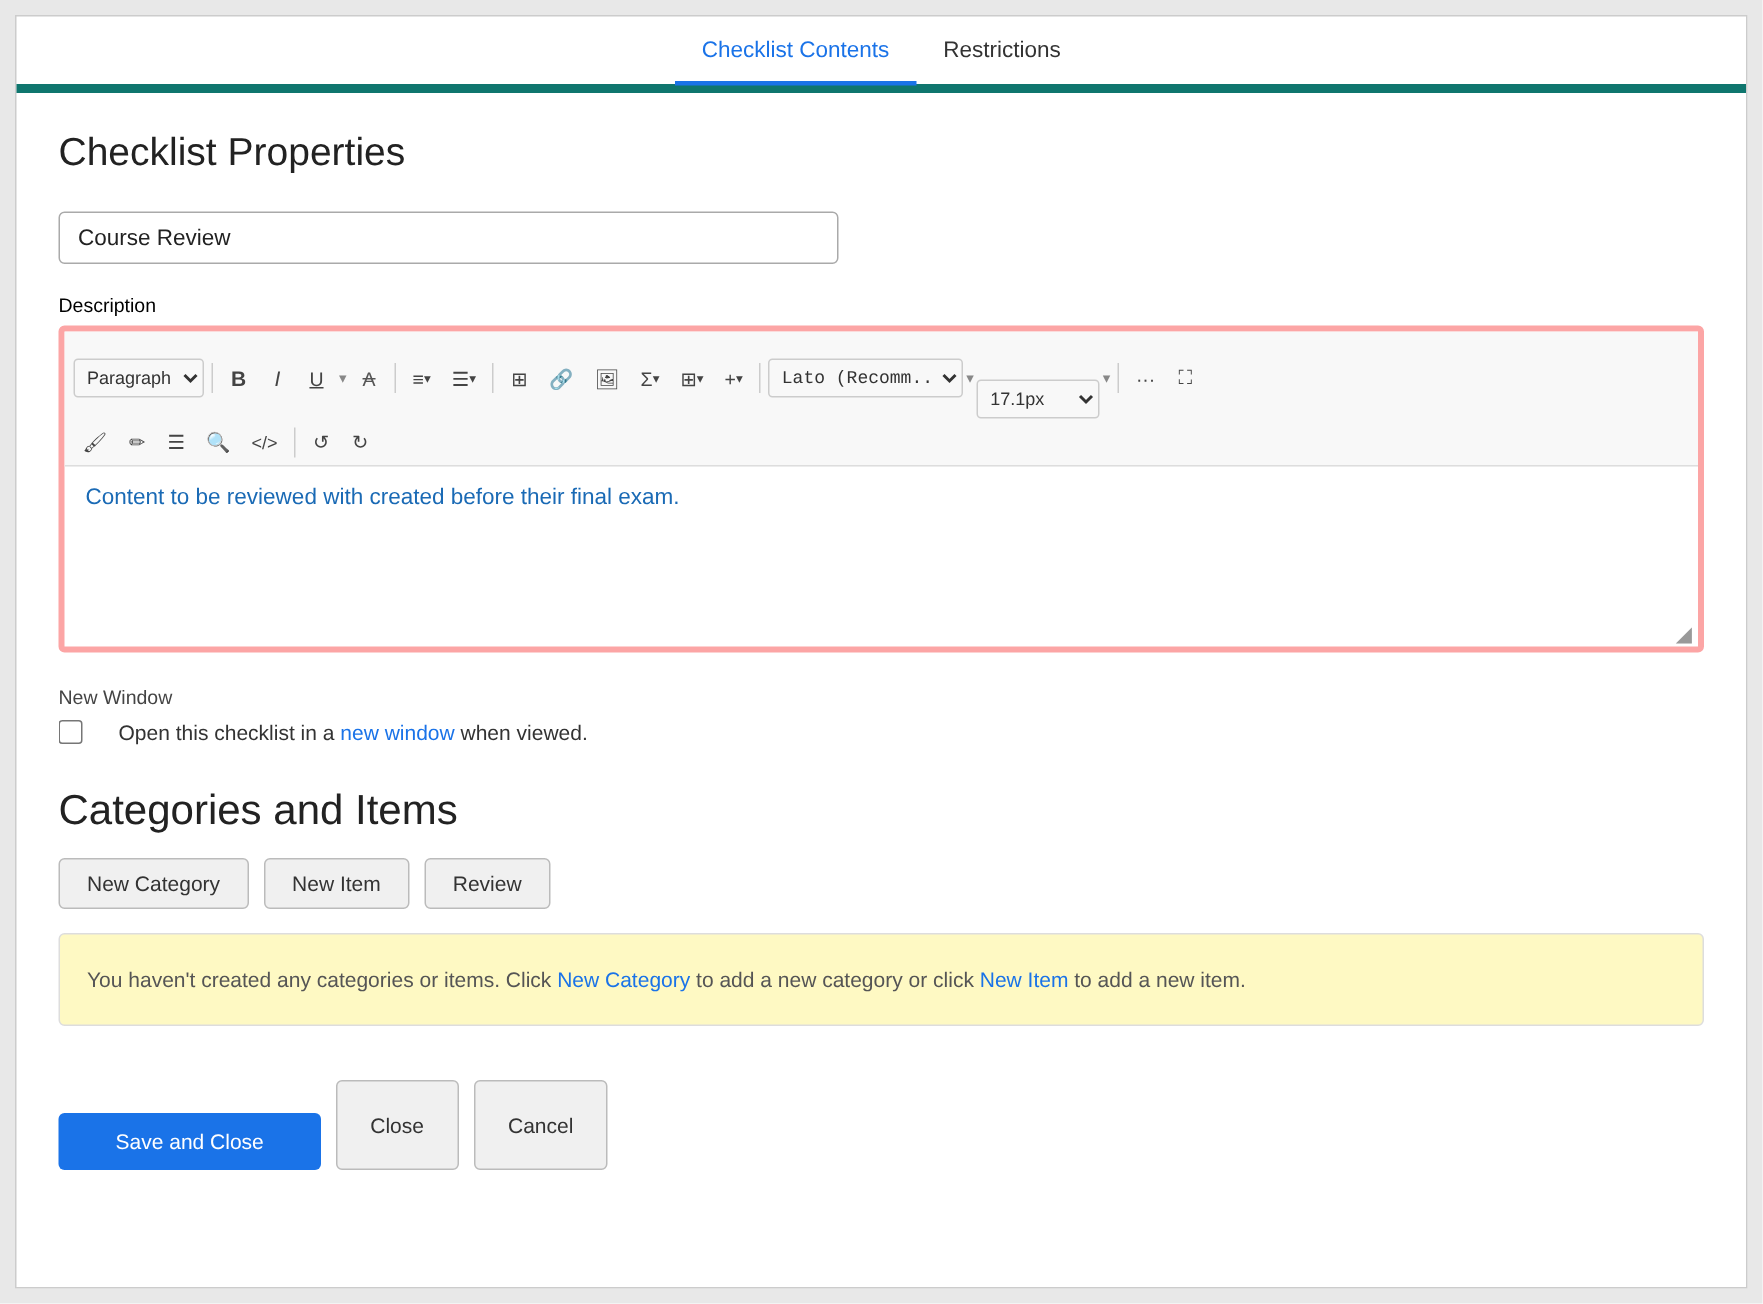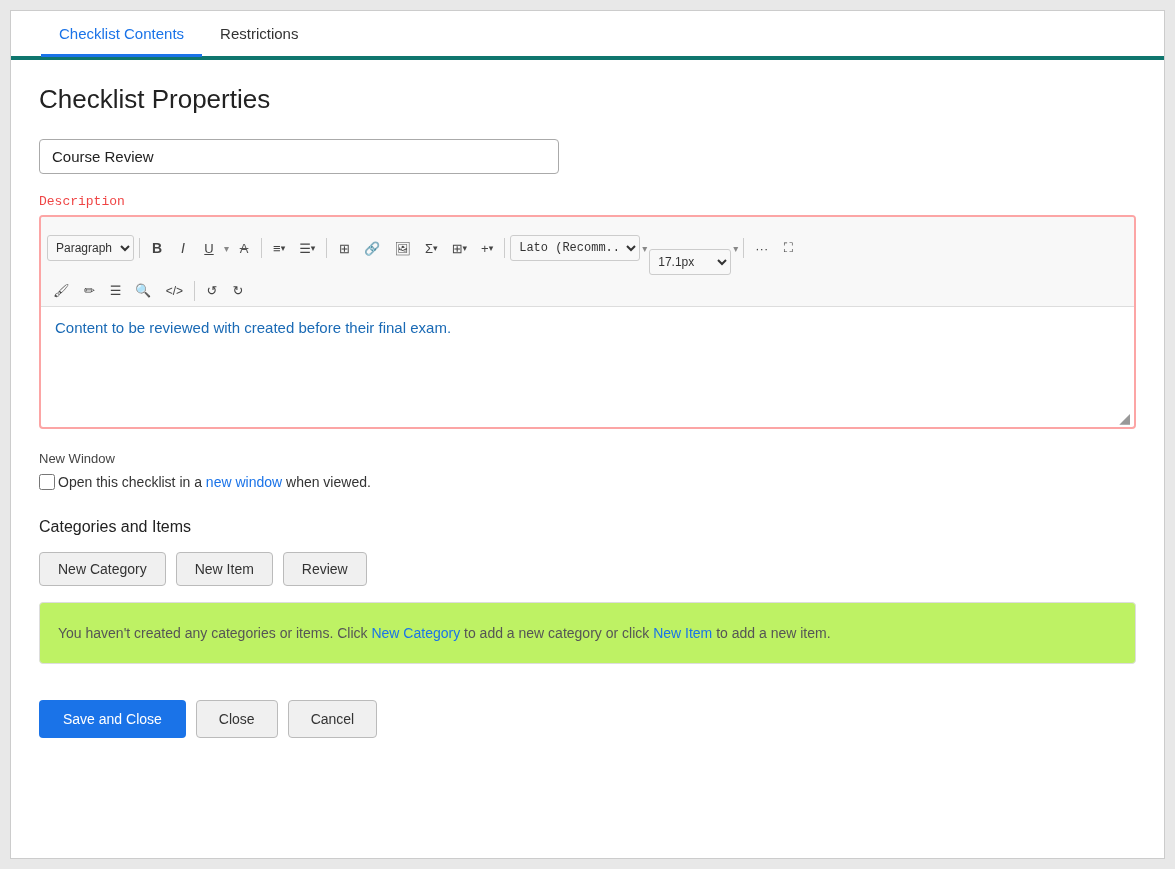--- a/index.html
+++ b/index.html
@@ -16,22 +16,23 @@
       background: #fff;
       border: 1px solid #ccc;
       width: 1155px;
       min-height: 849px;
       padding: 0;
       position: relative;
     }
     
     .tabs {
       display: flex;
-      border-bottom: 4px solid #0f766e;
+      border-bottom: 6px solid #0f766e;
       padding: 0 30px;
+      justify-content: center;
     }
     .tab {
       padding: 14px 18px 12px;
       cursor: pointer;
       font-size: 15px;
       color: #333;
       border-bottom: 3px solid transparent;
       margin-bottom: -1px;
     }
     .tab.active {
@@ -61,28 +62,27 @@
       width: 520px;
       padding: 8px 12px;
       border: 1px solid #aaa;
       border-radius: 4px;
       font-size: 15px;
       color: #222;
       outline: none;
     }
     .description-label {
       font-size: 13px;
-      color: #ef4444;
+      color: #000000;
       margin-top: 20px;
       margin-bottom: 6px;
-      font-family: Liberation Mono, monospace;
     }
     
     .editor-container {
-      border: 2px solid #fca5a5;
+      border: 4px solid #fca5a5;
       border-radius: 4px;
       overflow: hidden;
     }
     .editor-toolbar {
       background: #f8f8f8;
       border-bottom: 1px solid #ddd;
       padding: 4px 6px;
       display: flex;
       flex-wrap: wrap;
       align-items: center;
@@ -155,42 +155,42 @@
     }
     .new-window-label {
       font-size: 13px;
       color: #444;
       margin-bottom: 8px;
       font-weight: 500;
     }
     .checkbox-row {
       display: flex;
       align-items: flex-end;
-      gap: 3px;
+      gap: 24px;
     }
     .checkbox-input {
       width: 16px;
       height: 16px;
       cursor: pointer;
       border: 1px solid #888;
     }
     .checkbox-text {
       font-size: 14px;
       color: #333;
     }
     .checkbox-text a {
       color: #1a73e8;
       text-decoration: none;
     }
     
     .categories-section {
       margin-top: 28px;
     }
     .categories-title {
-      font-size: 16px;
+      font-size: 28px;
       font-weight: 400;
       color: #222;
       margin-bottom: 16px;
     }
     .categories-buttons {
       display: flex;
       gap: 10px;
       margin-bottom: 16px;
     }
     .cat-btn {
@@ -201,42 +201,43 @@
       font-size: 14px;
       color: #333;
       cursor: pointer;
     }
     .empty-categories {
       border: 1px solid #ddd;
       border-radius: 4px;
       padding: 22px 18px;
       color: #555;
       font-size: 14px;
-      background: #bef264;
+      background: #fef9c3;
     }
     .empty-categories a {
       color: #1a73e8;
       text-decoration: none;
     }
     
     .footer-buttons {
       display: flex;
       gap: 10px;
       margin-top: 36px;
       padding-bottom: 10px;
     }
     .btn-primary {
       background: #1a73e8;
       color: #fff;
       border: none;
       border-radius: 4px;
-      padding: 11px 24px;
+      padding: 11px 38px;
       font-size: 14px;
       cursor: pointer;
       font-weight: 500;
+      margin-top: 22px;
     }
     .btn-secondary {
       background: #f0f0f0;
       color: #333;
       border: 1px solid #bbb;
       border-radius: 4px;
       padding: 10px 22px;
       font-size: 14px;
       cursor: pointer;
     }

